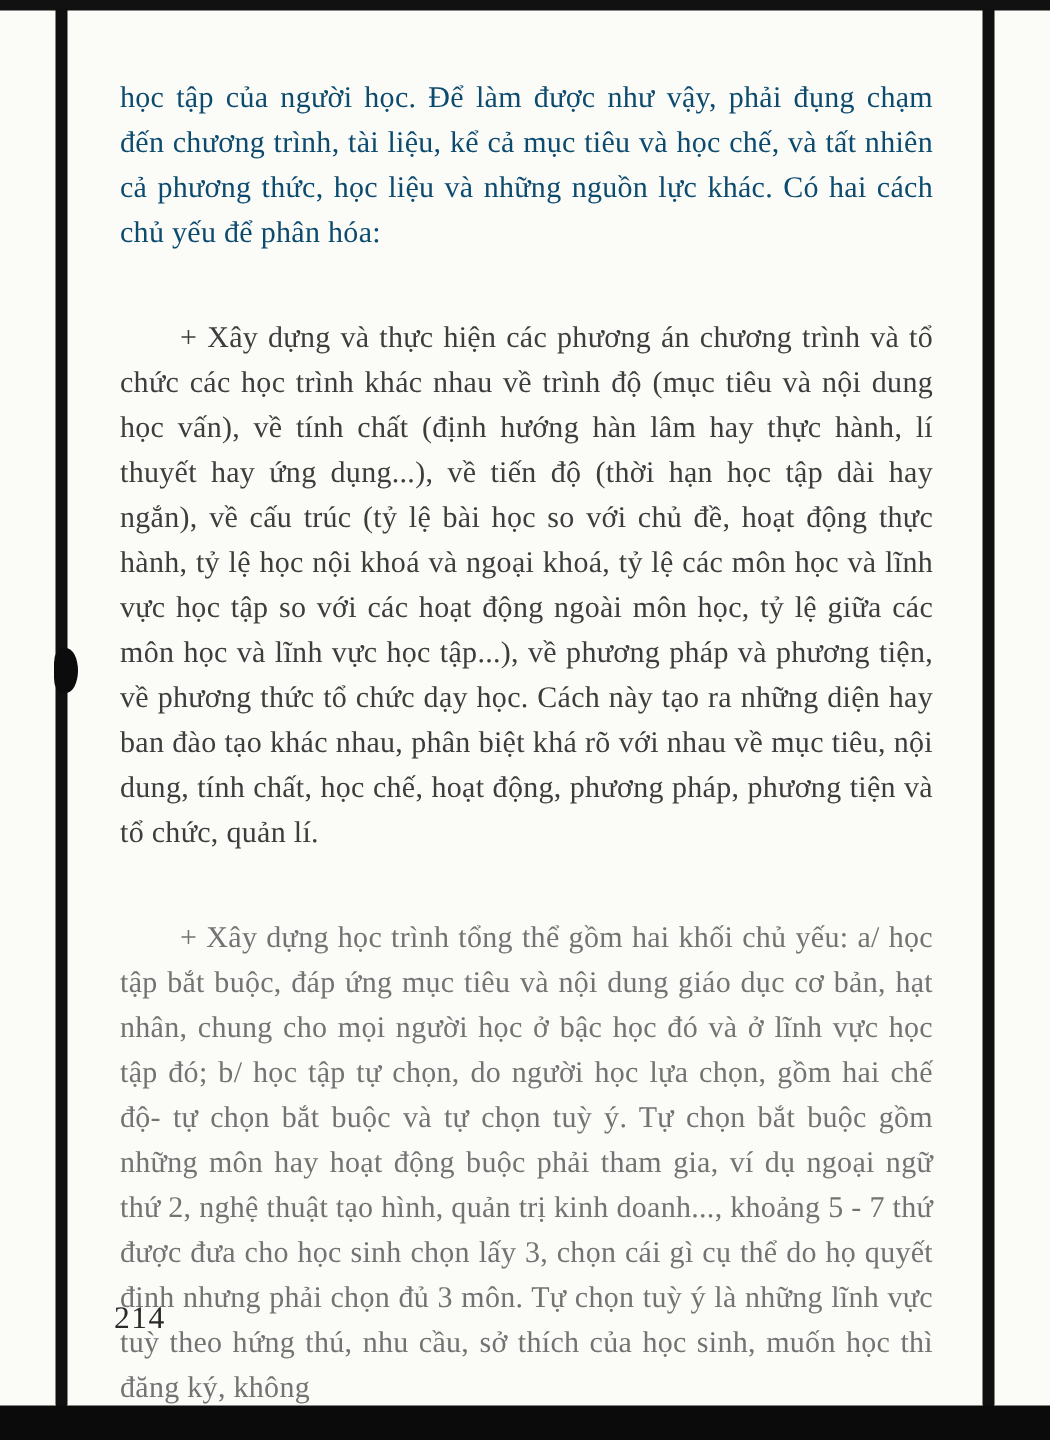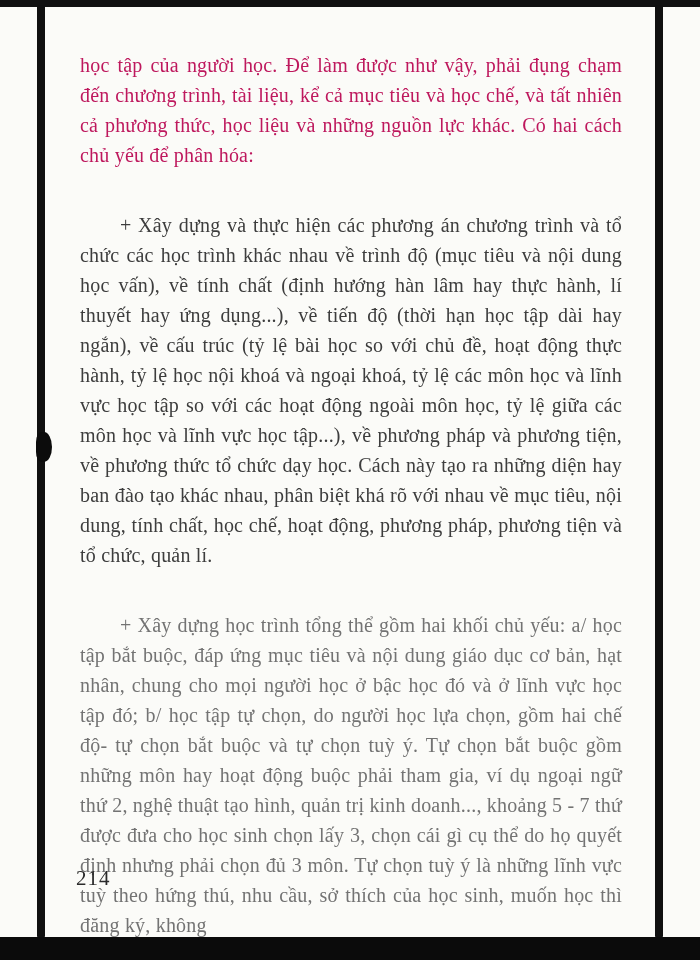--- a/index.html
+++ b/index.html
@@ -64,21 +64,21 @@
   }
   .text-block p {
     margin: 0;
   }
   .text-block p.indent {
     text-indent: 40px;
     margin-top: 40px;
   }
   
   .para-1 {
-    color: #be185d;
+    color: #0c4a6e;
     filter: blur(0.35px);
   }
   .para-2 {
     color: #3d3d3d;
     filter: blur(0.15px);
   }
   .para-3 {
     color: #737373;
   }
 

